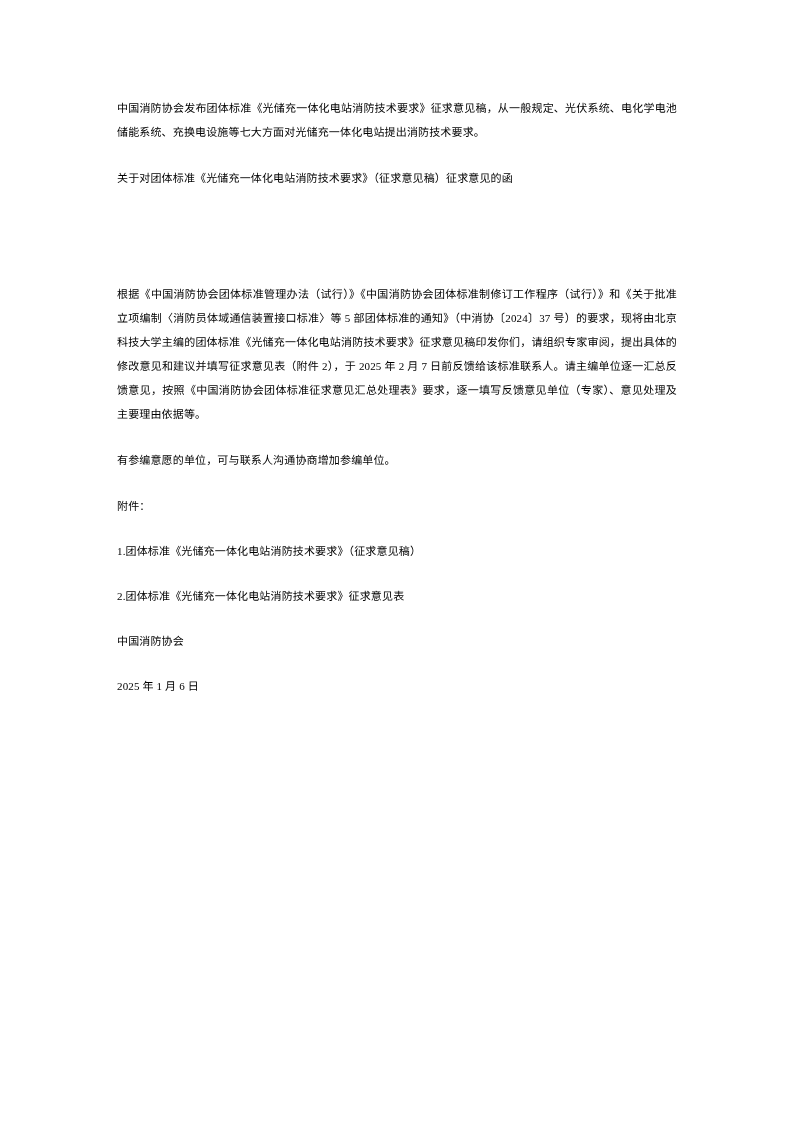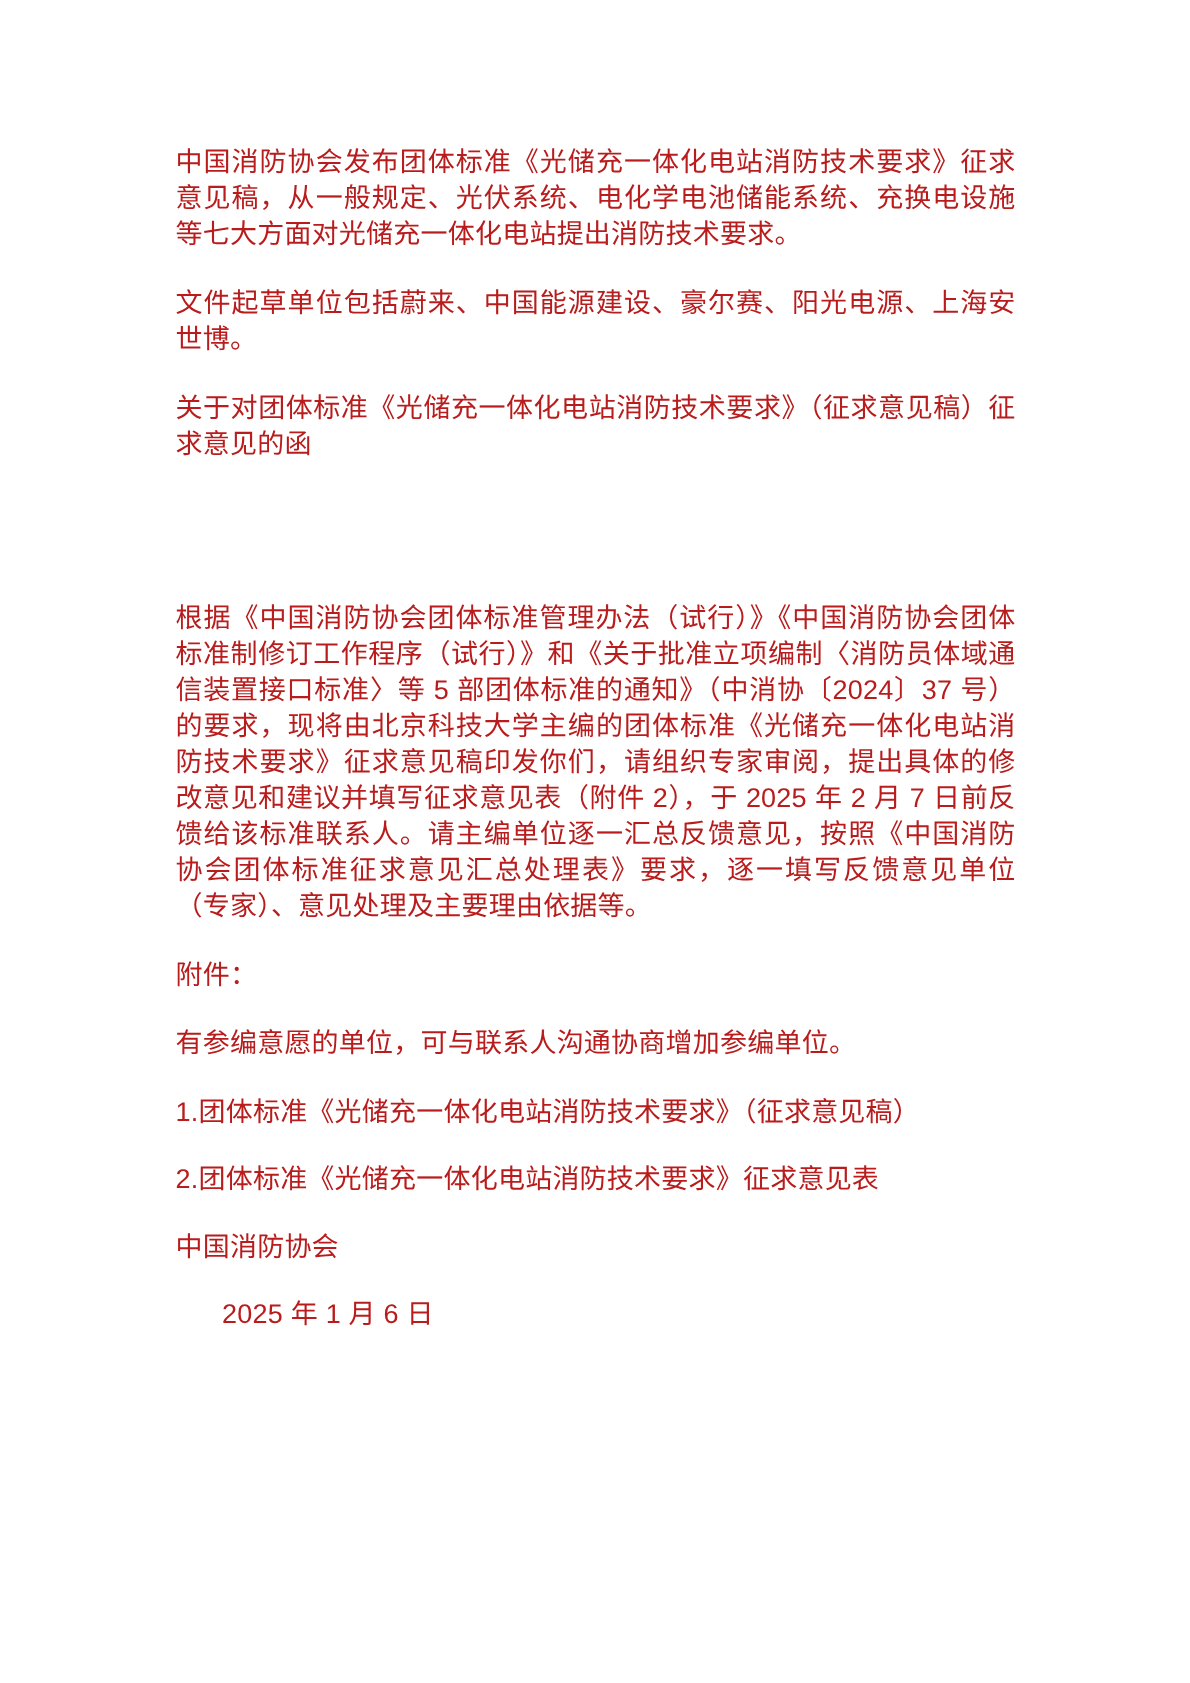--- a/index.html
+++ b/index.html
@@ -21,64 +21,63 @@
     width: 793px;
     height: 1122px;
     padding: 96px 116px 0 117px;
     background: #ffffff;
   }
   .doc-body {
     width: 560px;
   }
   p.para {
     margin: 0 0 22px 0;
-    font-size: 18px;
+    font-size: 11px;
     line-height: 24px;
     text-align: justify;
     text-justify: inter-ideograph;
-    color: #b91c1c;
+    color: #000000;
     word-break: break-all;
     letter-spacing: 0.15px;
+    font-family: Liberation Serif, serif;
   }
   p.para:last-child {
     margin-bottom: 0;
-    margin-left: 31px;
   }
   p.spacer {
     margin: 0 0 22px 0;
     height: 48px;
     line-height: 24px;
     font-size: 13.3px;
   }
   p.tight {
     margin-bottom: 21px;
   }
 </style>
 </head>
 <body>
 
 <div class="page">
   <div class="doc-body">
 
     <p class="para">中国消防协会发布团体标准《光储充一体化电站消防技术要求》征求意见稿，从一般规定、光伏系统、电化学电池储能系统、充换电设施等七大方面对光储充一体化电站提出消防技术要求。</p>
 
-    <p class="para">文件起草单位包括蔚来、中国能源建设、豪尔赛、阳光电源、上海安世博。</p>
 
 
 
     <p class="para">关于对团体标准《光储充一体化电站消防技术要求》（征求意见稿）征求意见的函</p>
 
     <p class="spacer"></p>
 
 
     <p class="para">根据《中国消防协会团体标准管理办法（试行）》《中国消防协会团体标准制修订工作程序（试行）》和《关于批准立项编制〈消防员体域通信装置接口标准〉等 5 部团体标准的通知》（中消协〔2024〕37 号）的要求，现将由北京科技大学主编的团体标准《光储充一体化电站消防技术要求》征求意见稿印发你们，请组织专家审阅，提出具体的修改意见和建议并填写征求意见表（附件 2），于 2025 年 2 月 7 日前反馈给该标准联系人。请主编单位逐一汇总反馈意见，按照《中国消防协会团体标准征求意见汇总处理表》要求，逐一填写反馈意见单位（专家）、意见处理及主要理由依据等。</p>
 
+    <p class="para">有参编意愿的单位，可与联系人沟通协商增加参编单位。</p>
+
     <p class="para tight">附件：</p>
-
-    <p class="para">有参编意愿的单位，可与联系人沟通协商增加参编单位。</p>
 
     <p class="para tight">1.团体标准《光储充一体化电站消防技术要求》（征求意见稿）</p>
 
     <p class="para tight">2.团体标准《光储充一体化电站消防技术要求》征求意见表</p>
 
     <p class="para tight">中国消防协会</p>
 
     <p class="para">2025 年 1 月 6 日</p>
 
   </div>

